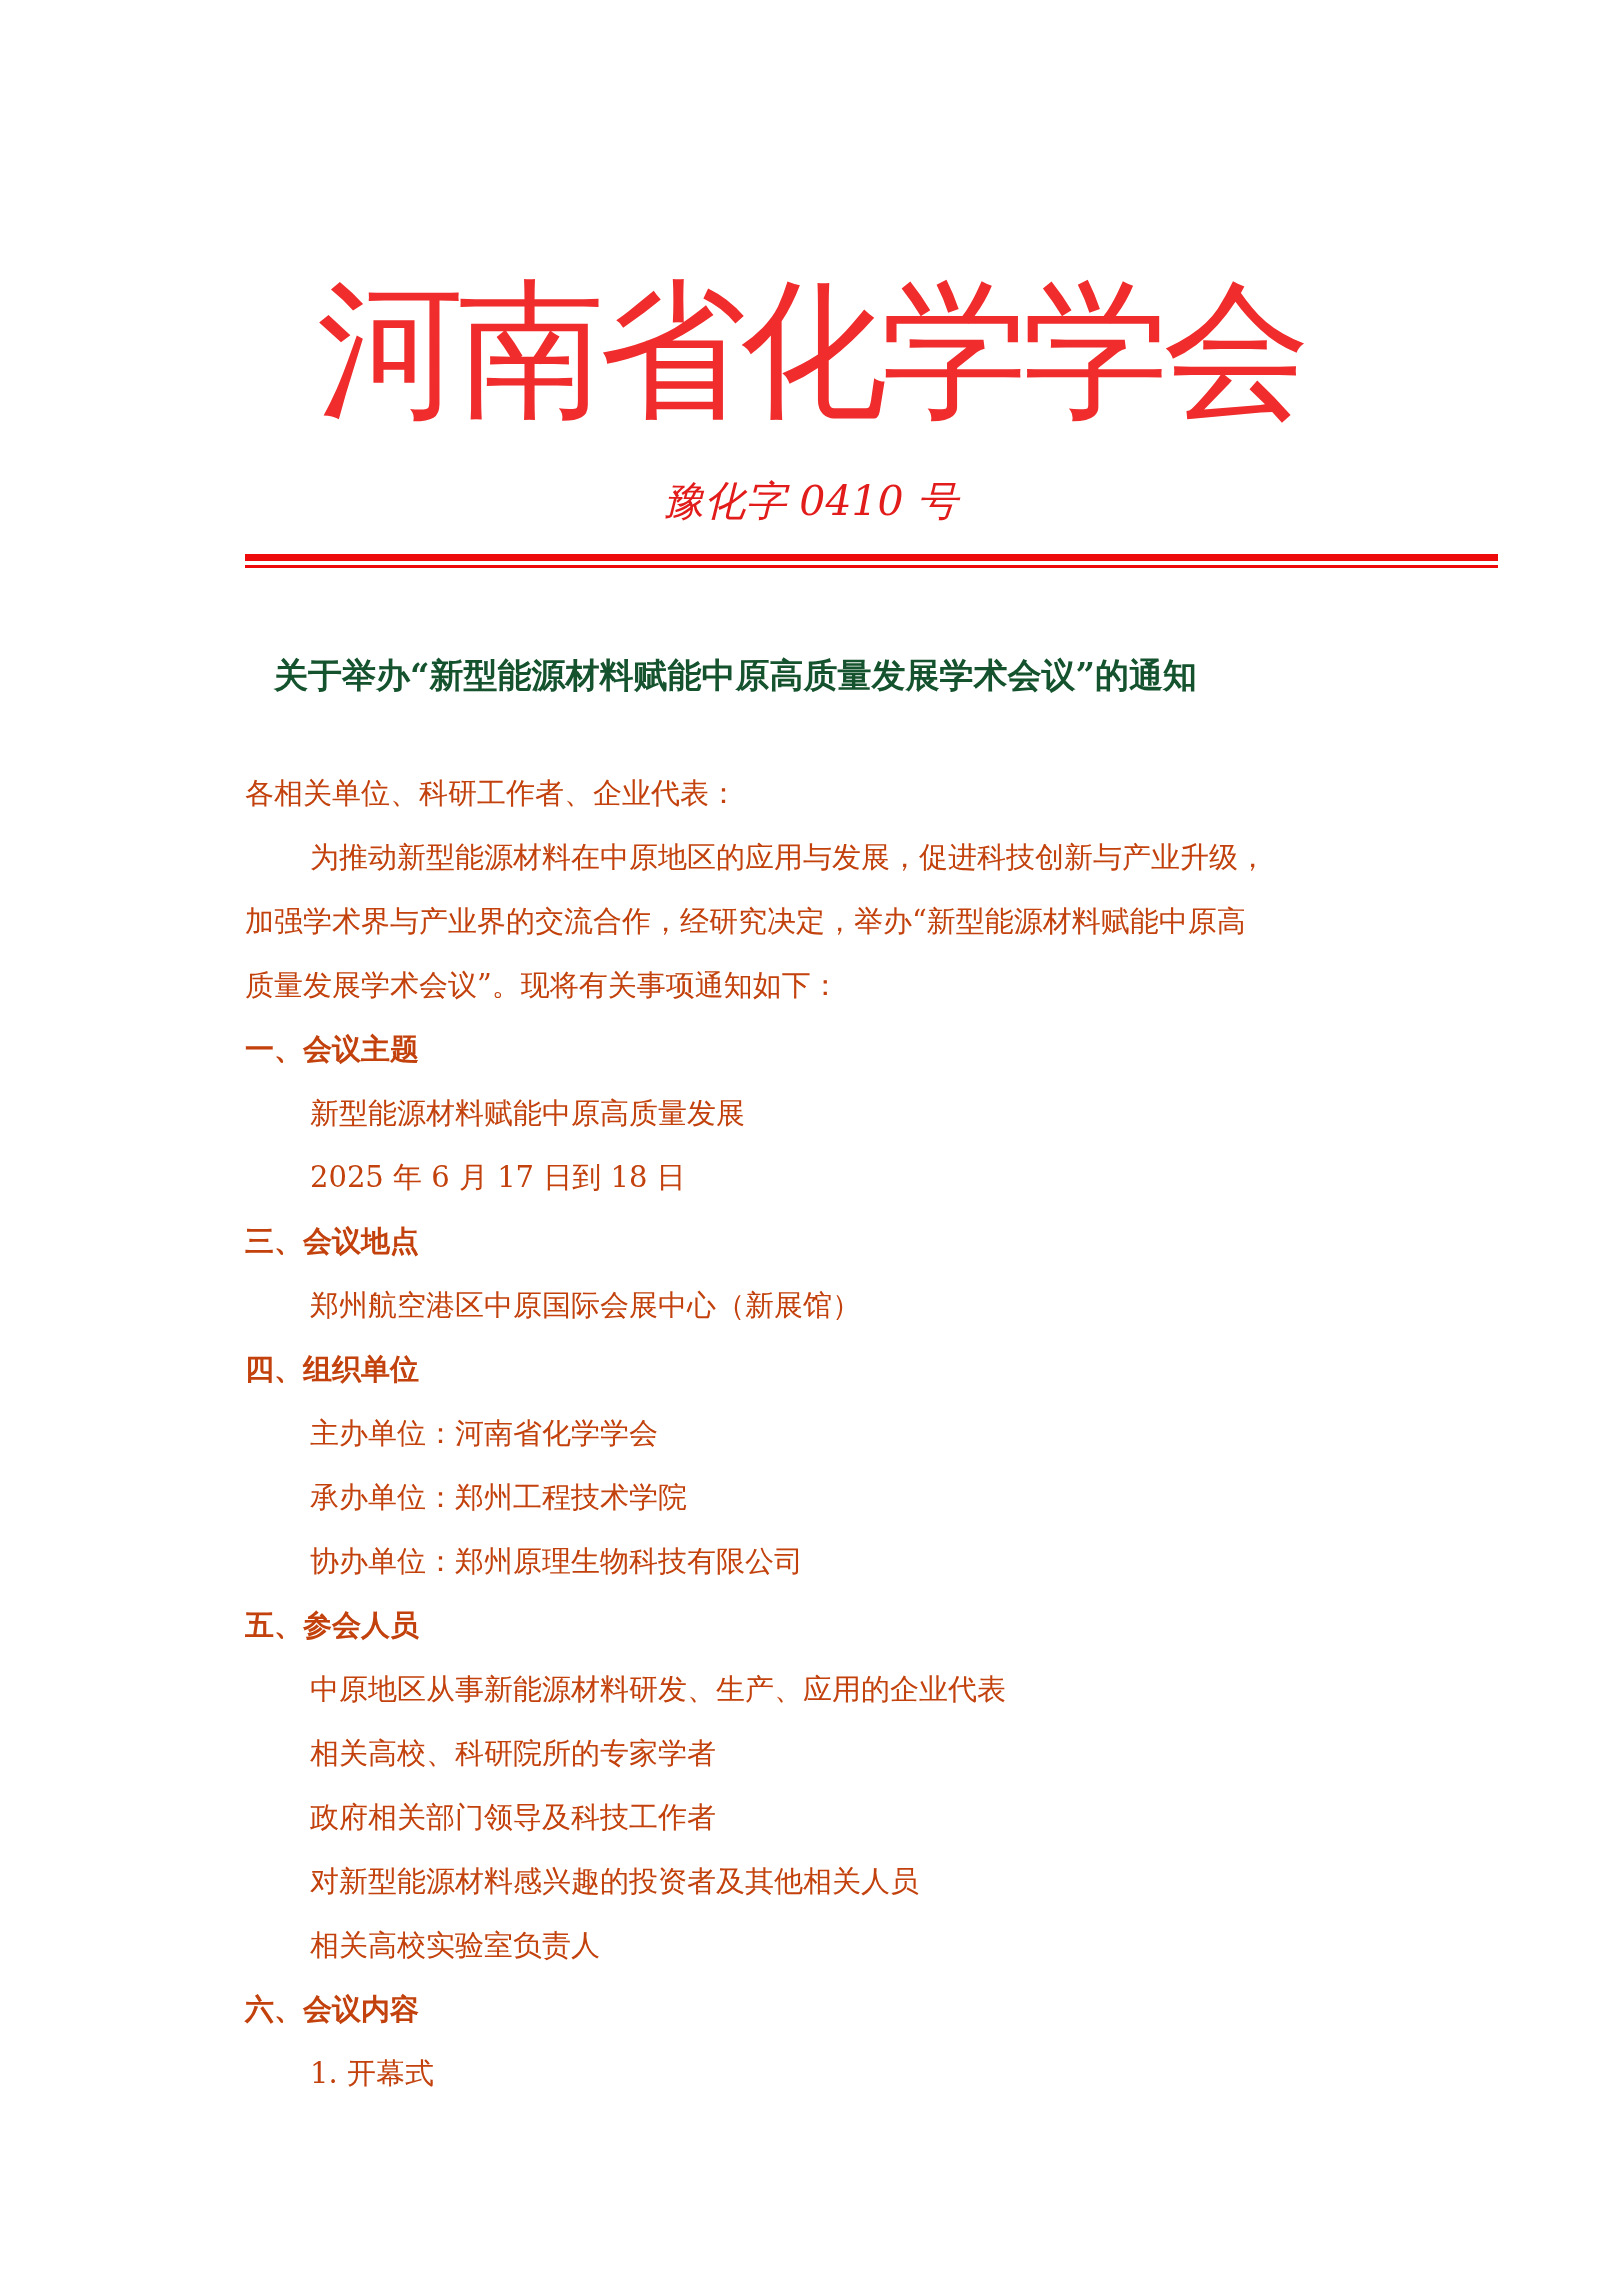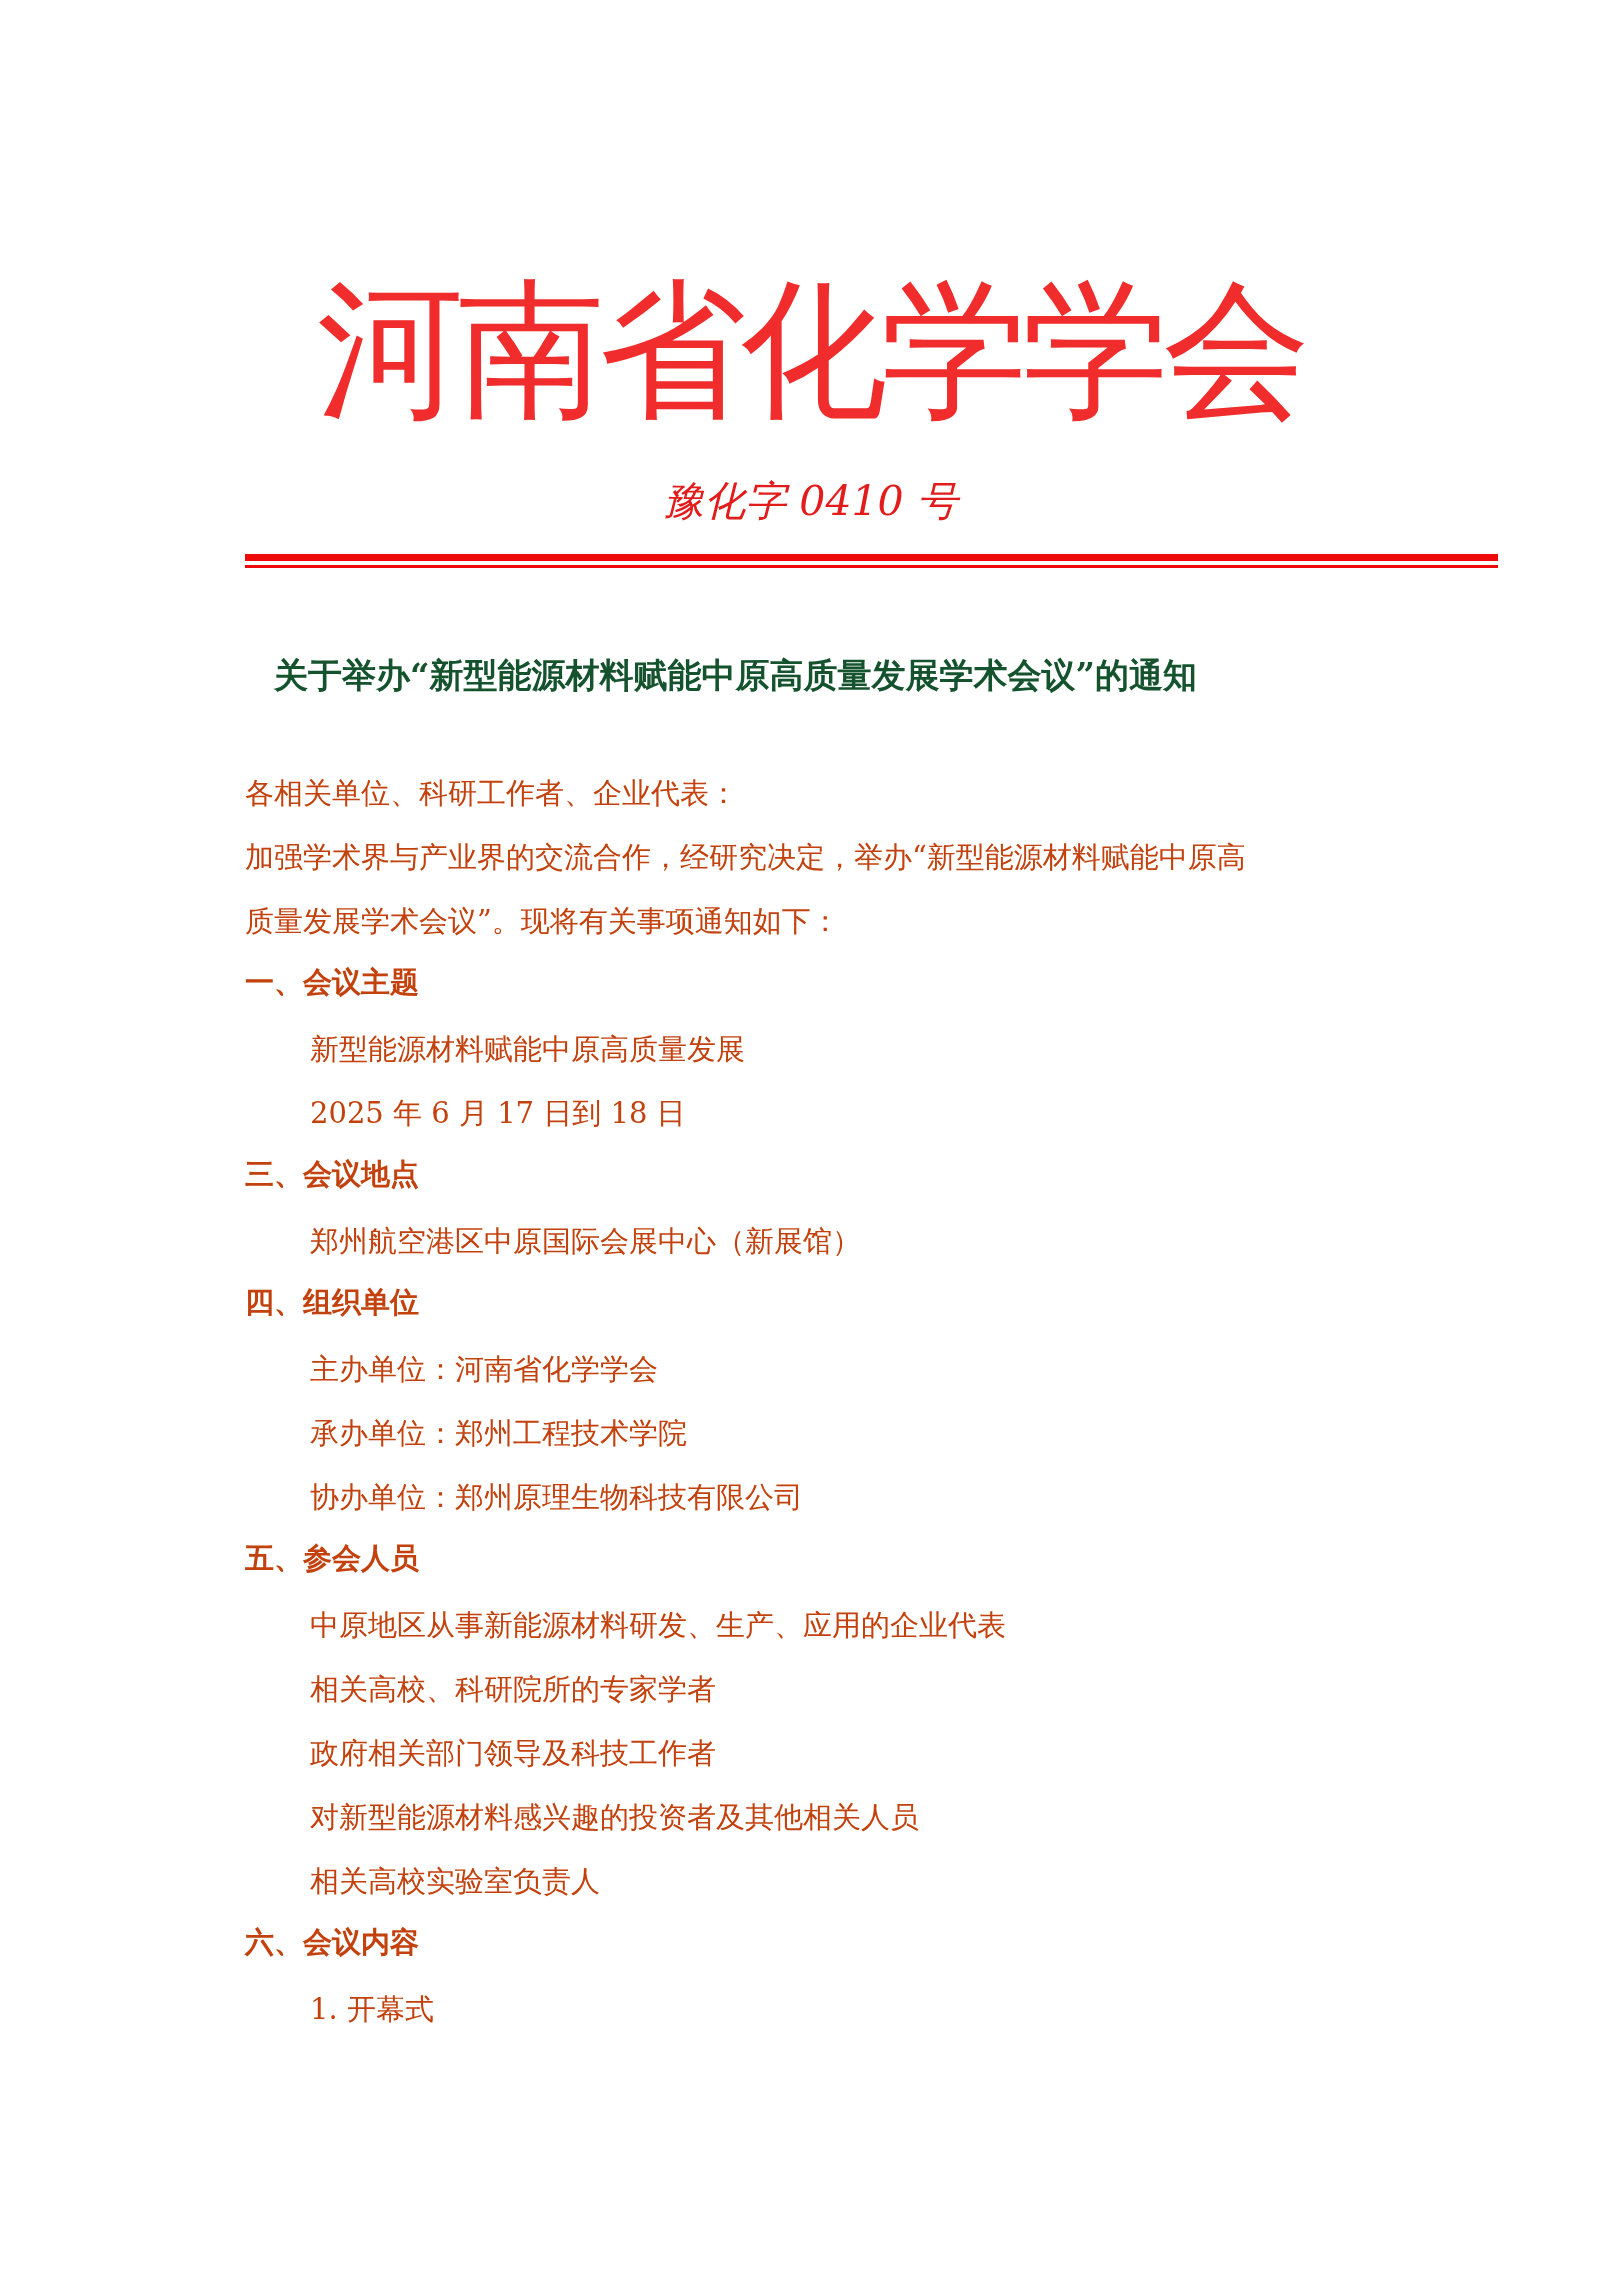--- a/index.html
+++ b/index.html
@@ -78,39 +78,40 @@
       line-height: 64px;
       color: #c2410c;
     }
     .line {
       height: 64px;
       white-space: nowrap;
     }
     .indent1 { padding-left: 65px; }
     .indent2 { padding-left: 65px; }
     .heading {
-      font-family: Liberation Mono, monospace;
+      font-family: Liberation Serif, serif;
       font-weight: bold;
       font-size: 29px;
     }
   </style>
 </head>
 <body>
 
 <div class="page">
 
   <div class="org-name">河南省化学学会</div>
   <div class="doc-number">豫化字 0410 号</div>
   <div class="rule-thick"></div>
   <div class="rule-thin"></div>
 
   <div class="notice-title">关于举办“新型能源材料赋能中原高质量发展学术会议”的通知</div>
 
   <div class="body-text" style="top:761px;">
     <div class="line">各相关单位、科研工作者、企业代表：</div>
+    <div class="line indent1">为推动新型能源材料在中原地区的应用与发展，促进科技创新与产业升级，</div>
     <div class="line">加强学术界与产业界的交流合作，经研究决定，举办“新型能源材料赋能中原高</div>
     <div class="line">质量发展学术会议”。现将有关事项通知如下：</div>
 
     <div class="line heading">一、会议主题</div>
     <div class="line indent2">新型能源材料赋能中原高质量发展</div>
 
     <div class="line indent2">2025 年 6 月 17 日到 18 日</div>
 
     <div class="line heading">三、会议地点</div>
     <div class="line indent2">郑州航空港区中原国际会展中心（新展馆）</div>

